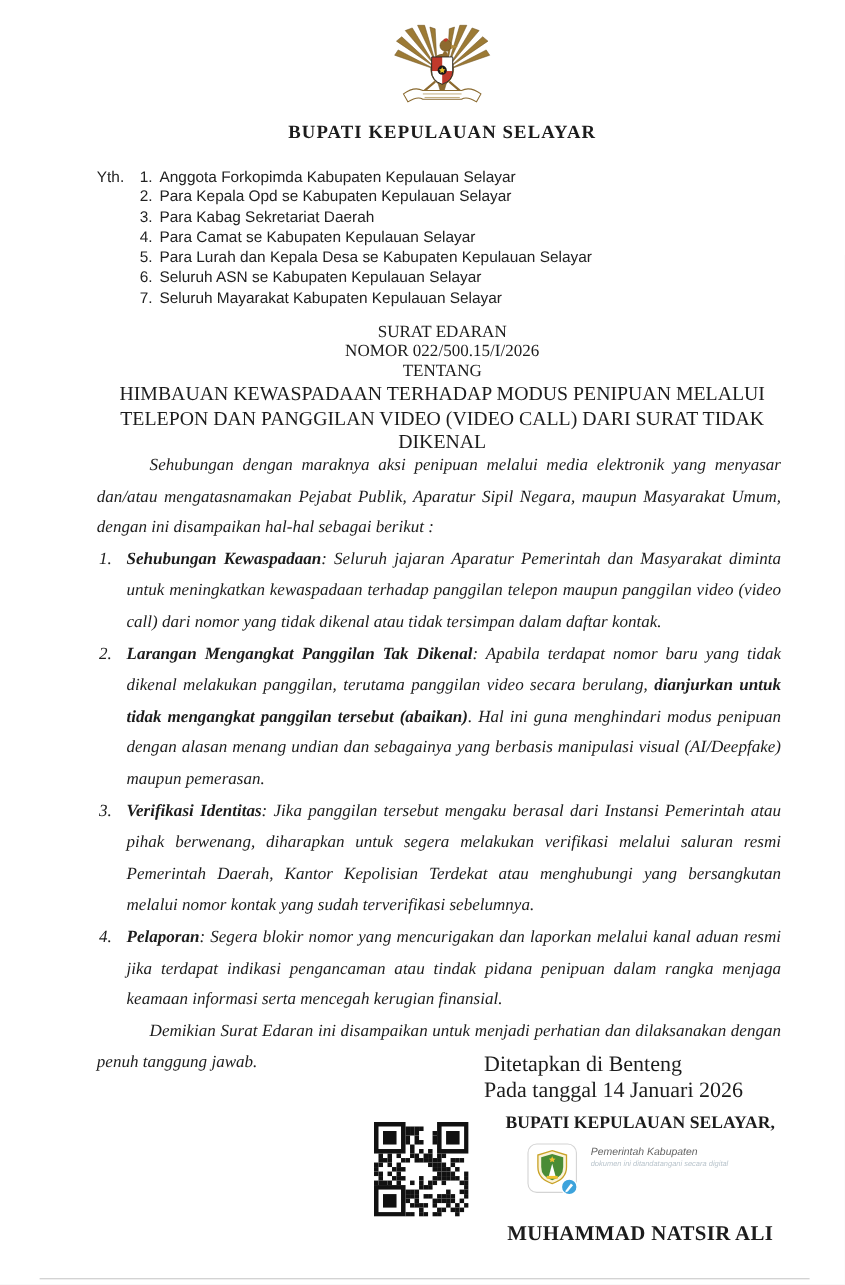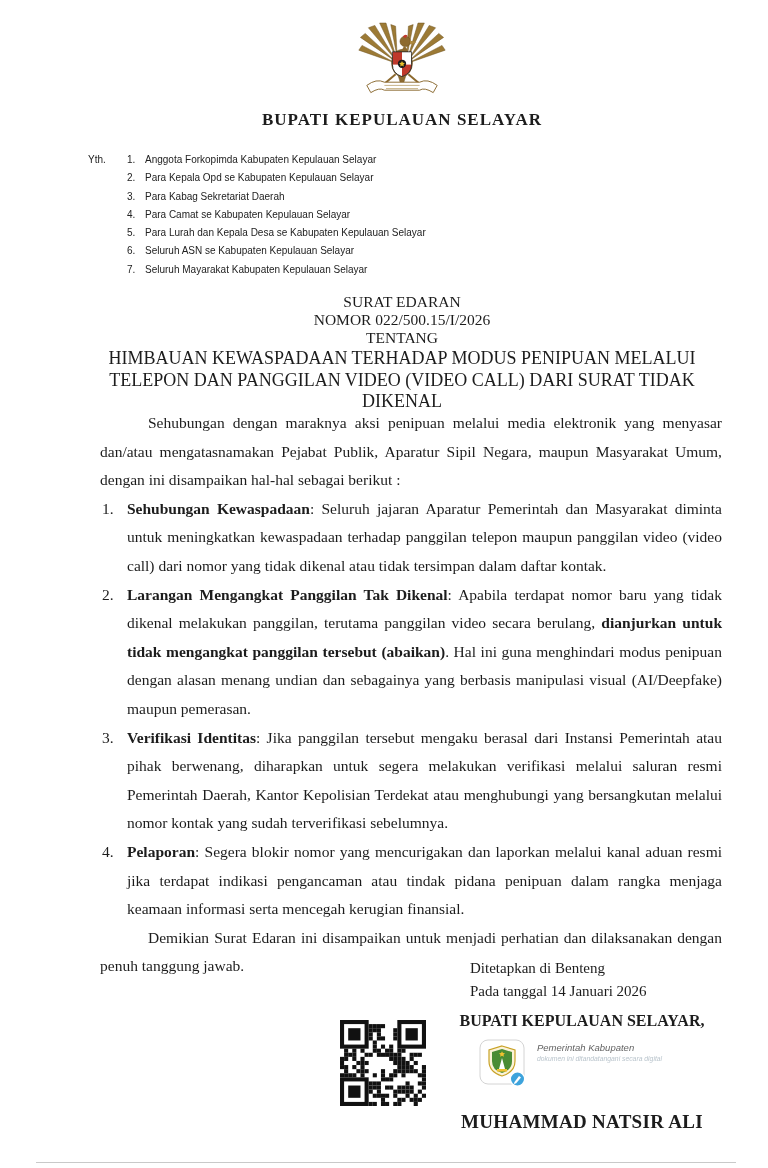--- a/index.html
+++ b/index.html
@@ -4,39 +4,39 @@
 <style>
   html,body{margin:0;padding:0;}
   body{background:#e9e9e9;font-family:"Liberation Serif",serif;}
   .page{position:relative;width:768px;height:1168px;margin:0 auto;background:#ffffff;overflow:hidden;color:#1c1c1c;padding-left:36px;}
 
   .emblem{position:absolute;top:20px;left:50%;transform:translateX(-50%);}
   .bupati-header{position:absolute;top:110px;left:0;width:100%;text-align:center;
     font-weight:bold;font-size:17px;letter-spacing:1px;}
 
   .recipients{position:absolute;top:151px;left:88px;display:flex;
-    font-family:"Liberation Sans",sans-serif;font-size:10px;line-height:18.3px;color:#222;}
+    font-family:"Liberation Sans",sans-serif;font-size:14px;line-height:18.3px;color:#222;}
   .recipients .yth{width:39px;}
   .recipients .r-item{display:flex;}
   .recipients .r-num{width:18px;}
 
   .doc-head{position:absolute;top:293px;left:0;width:100%;text-align:center;}
   .doc-head .dh-line{font-size:15.5px;line-height:18px;}
   .doc-head .dh-title{font-size:18px;font-weight:normal;line-height:21.5px;}
   .doc-head .dh-title-block{margin-top:1px;}
 
-  .body-flow{position:absolute;top:409px;left:100px;width:622px;
-    font-size:15.5px;line-height:28.6px;text-align:justify;}
+  .body-flow{position:absolute;top:409px;left:88px;width:622px;
+    font-size:15.5px;line-height:28.6px;text-align:justify;font-style:italic;}
   .intro{ text-indent:48px;margin:0;}
   .item{position:relative;padding-left:27px;margin:0;}
   .item .num{position:absolute;left:2px;top:0;}
   .b{font-weight:bold;}
   .closing{text-indent:48px;margin:0;}
 
-  .dateblock{position:absolute;top:957px;left:470px;font-size:15px;line-height:23px;}
+  .dateblock{position:absolute;top:957px;left:440px;font-size:20px;line-height:23px;}
 
   .qr-wrap{position:absolute;top:1020px;left:340px;width:86px;height:86px;}
 
   .sigblock{position:absolute;top:1012px;left:448px;width:268px;text-align:center;}
   .sig-office{font-weight:bold;font-size:16px;}
   .stamp{position:relative;width:206px;height:58px;margin:9px auto 0 auto;text-align:left;font-style:italic;}
   .stamp-card{position:absolute;left:0;top:0;}
   .stamp-text{position:absolute;left:58px;top:3px;font-family:"Liberation Sans",sans-serif;}
   .stamp-small{font-size:9.5px;color:#636363;line-height:12px;}
   .stamp-big{font-size:17.5px;color:#8b9096;line-height:20px;letter-spacing:0.2px;}

